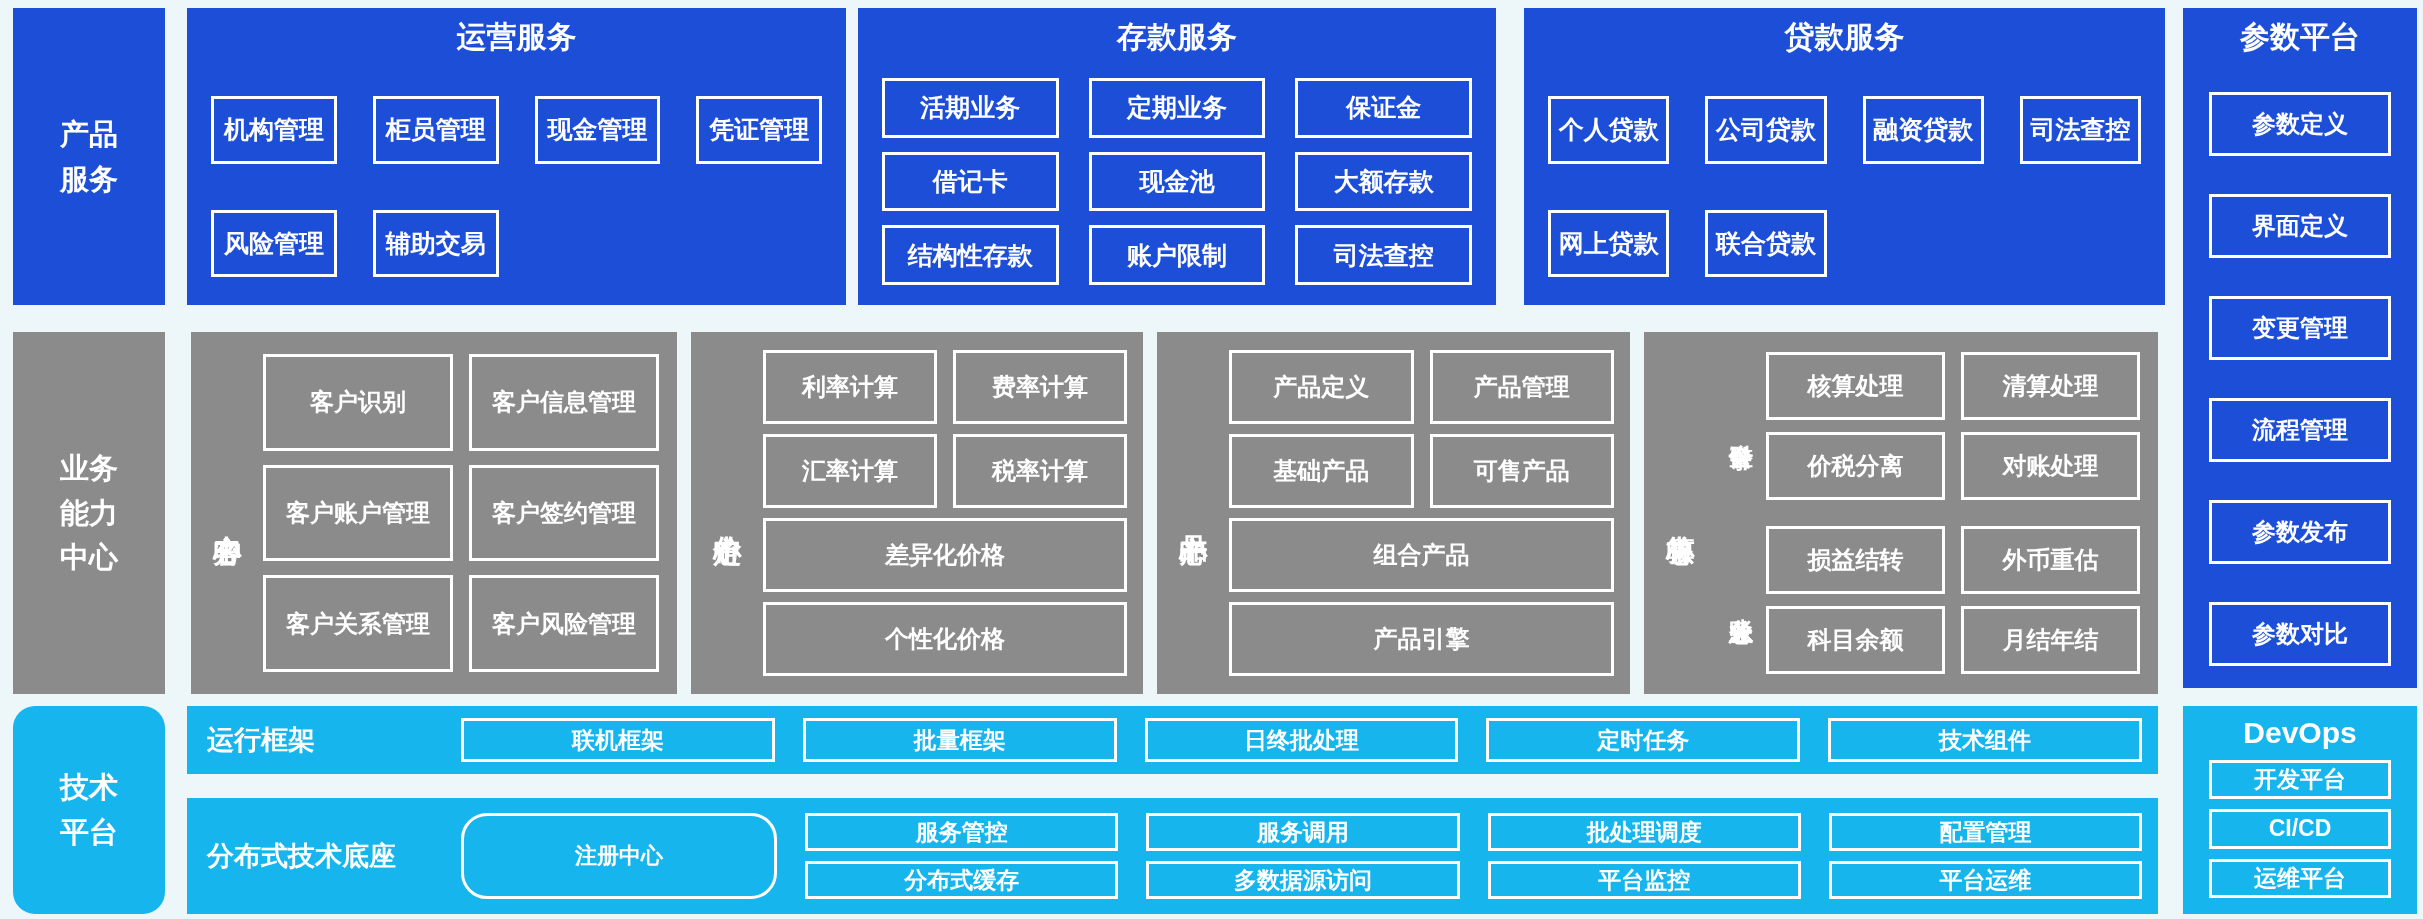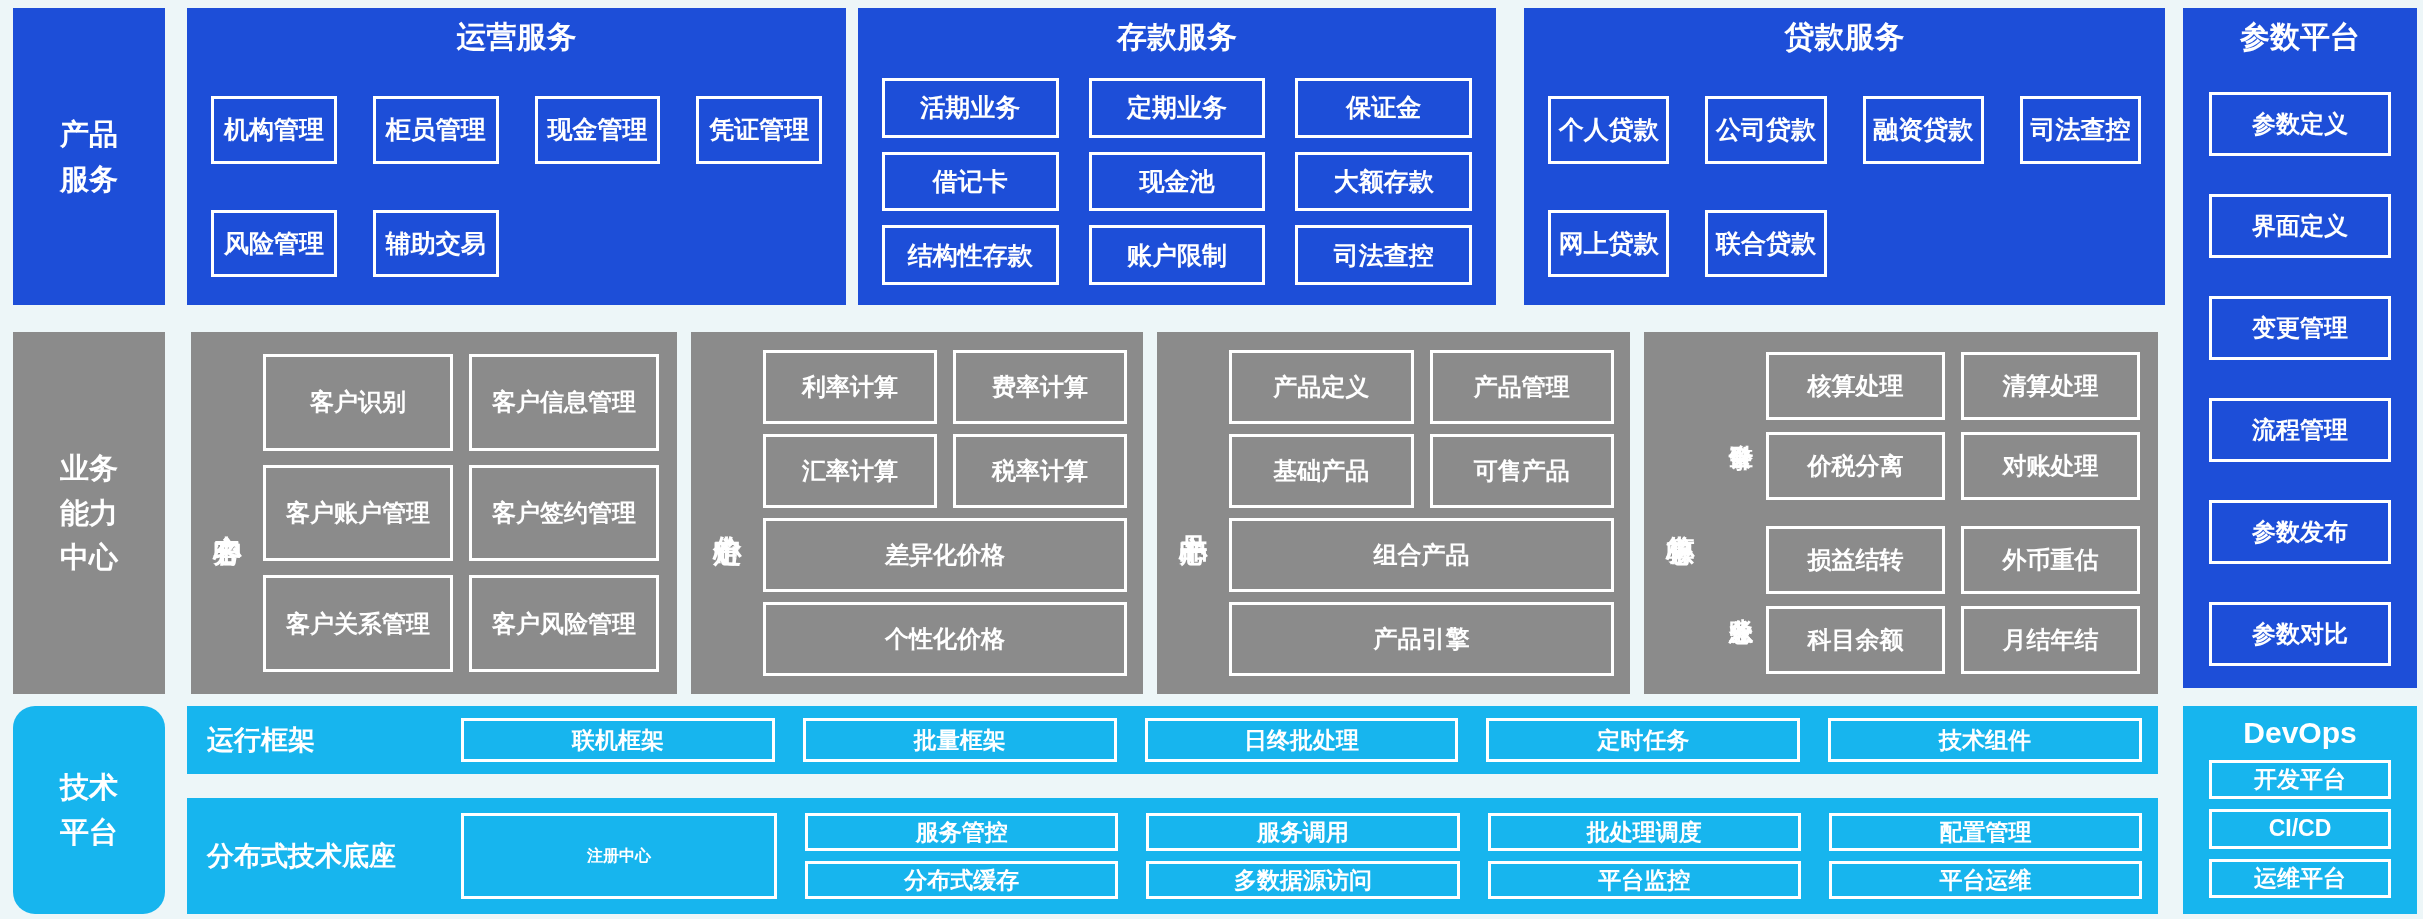--- a/index.html
+++ b/index.html
@@ -43,21 +43,21 @@
   .acct-group .vlabel{width:50px;font-size:24px;}
   .acct-grid{flex:1;display:grid;grid-template-columns:repeat(2,1fr);
     grid-template-rows:repeat(2,1fr);gap:12px 16px;}
   
   .band{display:flex;align-items:stretch;}
   .band-label{width:274px;display:flex;align-items:center;padding-left:20px;
     font-size:27px;flex:none;box-sizing:border-box;}
   .band1-boxes{flex:1;display:flex;align-items:center;gap:28px;padding-right:16px;}
   .band1-boxes .box{flex:1;height:44px;font-size:23px;}
   .registry-wrap{width:316px;flex:none;padding:15px 0;box-sizing:border-box;}
-  .registry-wrap .box{height:100%;font-size:16px;}
+  .registry-wrap .box{height:100%;font-size:22px;border-radius:26px;}
   .band2-grid{flex:1;display:grid;grid-template-columns:repeat(4,1fr);
     grid-template-rows:repeat(2,1fr);gap:10px 28px;padding:15px 16px 15px 28px;}
   .band2-grid .box{font-size:23px;}
   
   .devops-list{flex:1;display:flex;flex-direction:column;gap:10px;padding:0 26px 16px;}
   .devops-list .box{flex:1;font-size:23px;}
 </style>
 </head>
 <body>
 

